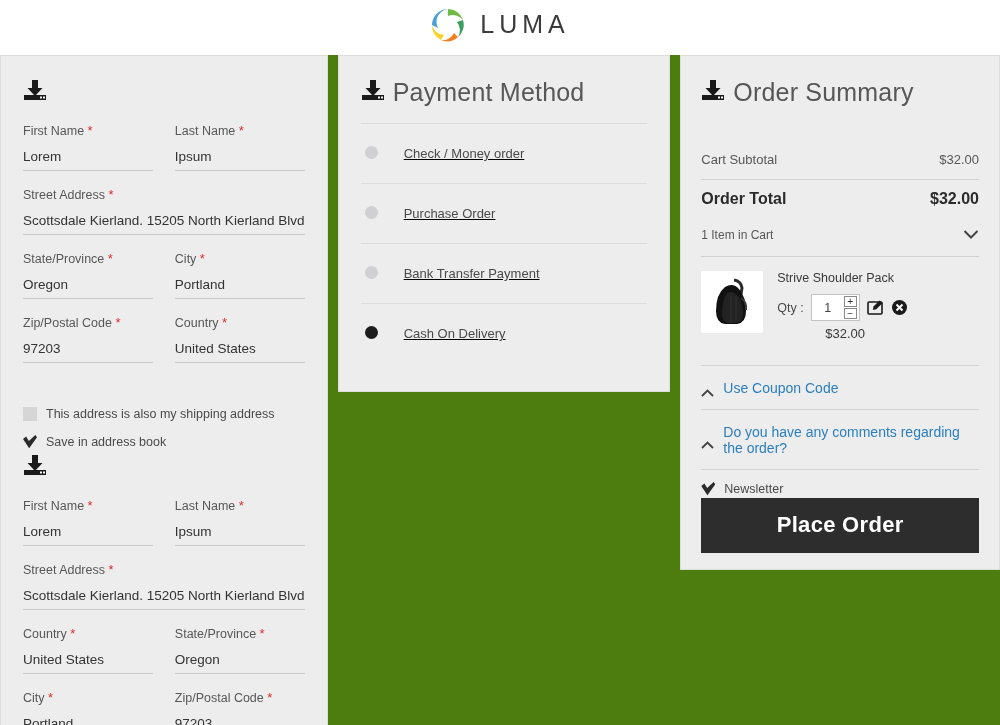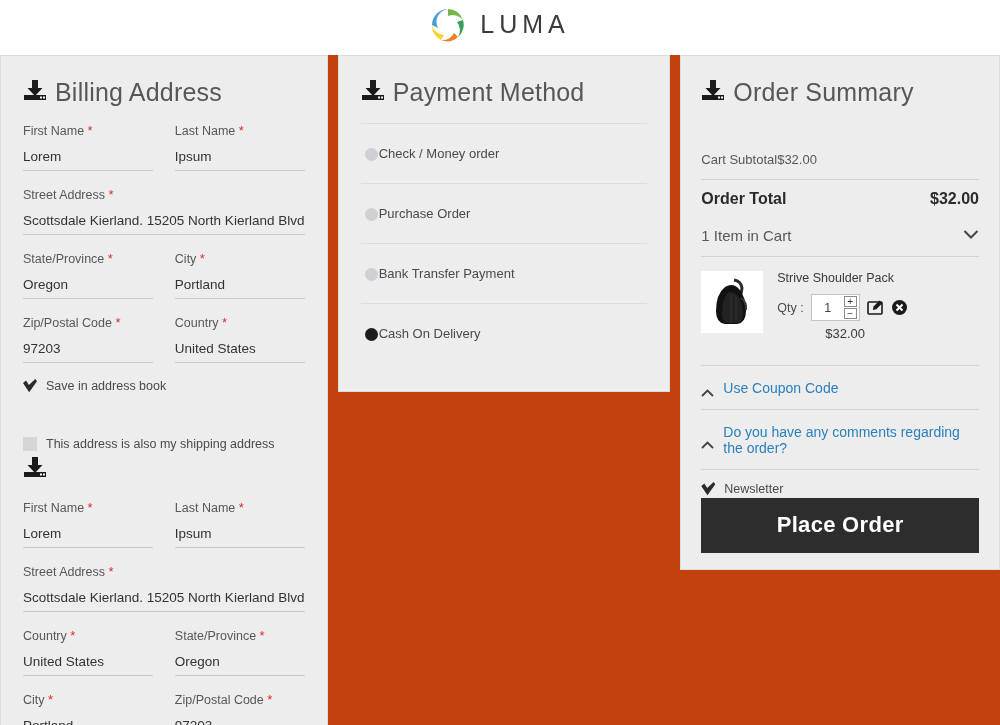--- a/index.html
+++ b/index.html
@@ -3,21 +3,21 @@
 <meta charset="utf-8">
 <style>
   * { box-sizing: border-box; }
   html, body {
     margin: 0; padding: 0;
     width: 1000px; height: 725px;
     background: #ffffff;
     font-family: "Liberation Sans", sans-serif;
     overflow: hidden;
   }
-  .page { position: relative; width: 1000px; height: 725px; background:#c2410c; }
+  .page { position: relative; width: 1000px; height: 725px; background:#4d7c0f; }
 
   
   .header {
     height: 55px; width: 100%;
     display: flex; align-items: center; justify-content: center;
     background: #fff;
   }
   .brand { display: flex; align-items: center; gap: 14px; margin-top: -6px; }
   .logo-ring { width: 36px; height: 36px; position: relative; }
   .brand-name {
@@ -73,41 +73,41 @@
     content: ""; position: absolute; left: 0; top: 0;
     width: 14px; height: 14px; background: #2b2b2b;
     clip-path: polygon(0 28%, 22% 10%, 42% 42%, 88% 0, 100% 16%, 44% 95%);
   }
   .cb.empty { background: #d6d6d6; }
   .cb-label { font-size: 12.5px; color: #4a4a4a; }
 
   
   .pay-list { margin-top: 4px; }
   .pay-sep { height: 1px; background: #dcdcdc; margin: 0; }
-  .pay-row { display: flex; align-items: flex-end; gap: 1px; padding: 22px 4px 22px 4px; }
+  .pay-row { display: flex; align-items: flex-start; gap: 26px; padding: 22px 4px 22px 4px; text-decoration: underline; }
   .radio {
     width: 13px; height: 13px; border-radius: 50%; background: #cfcfd4; flex: 0 0 auto;
   }
   .radio.on { background: #1c1c1c; }
   .pay-label { font-size: 13px; color: #4a4a4a; }
 
   
-  .sum-row { display: flex; justify-content: flex-start; align-items: baseline; padding: 5px 0; margin-top: 40px; }
+  .sum-row { display: flex; justify-content: space-between; align-items: baseline; padding: 5px 0; margin-top: 40px; }
   .sum-key { font-size: 13px; color: #575757; }
   .sum-val { font-size: 13px; color: #575757; }
   .sum-hr { height: 1px; background: #d2d2d2; margin: 7px 0 6px 0; }
   .total-row { display: flex; justify-content: space-between; align-items: baseline; padding: 4px 0 10px 0; }
   .total-key { font-size: 16px; font-weight: bold; color: #2b2b2b; }
   .total-val { font-size: 16px; font-weight: bold; color: #2b2b2b; }
 
   .cart-toggle {
     display: flex; justify-content: space-between; align-items: center;
     padding: 8px 0 12px 0; border-bottom: 1px solid #d2d2d2;
   }
-  .cart-count { font-size: 15px; color: #575757; }
+  .cart-count { font-size: 12px; color: #575757; }
 
   .item { display: flex; gap: 14px; padding: 14px 0 10px 0; }
   .thumb {
     width: 62px; height: 62px; flex: 0 0 auto; background: #fff;
     display: flex; align-items: center; justify-content: center; overflow: hidden;
   }
   .item-body { flex: 1 1 auto; min-width: 0; }
   .item-name { font-size: 12.5px; color: #3a3a3a; margin-bottom: 9px; }
   .qty-line { display: flex; align-items: center; gap: 7px; }
   .qty-label { font-size: 12.5px; color: #4a4a4a; }
@@ -176,21 +176,20 @@
         <div class="panel-title">
           <span class="tray-icon">
             <svg width="24" height="22" viewBox="0 0 24 22">
               <rect x="9" y="1" width="6" height="8" fill="#1a1a1a"></rect>
               <path d="M4.5 9 L19.5 9 L12 17 Z" fill="#1a1a1a"></path>
               <rect x="1" y="16" width="22" height="5" fill="#1a1a1a"></rect>
               <rect x="17" y="17.5" width="2" height="2" fill="#ffffff"></rect>
               <rect x="20" y="17.5" width="2" height="2" fill="#ffffff"></rect>
             </svg>
           </span>
-          <span>Billing Address</span>
         </div>
 
         <div class="field-row">
           <div class="field">
             <span class="flabel"><span>First Name</span> <span class="req">*</span></span>
             <input class="finput" value="Lorem" style="">
           </div>
           <div class="field">
             <span class="flabel"><span>Last Name</span> <span class="req">*</span></span>
             <input class="finput" value="Ipsum" style="">
@@ -219,28 +218,28 @@
           <div class="field">
             <span class="flabel"><span>Zip/Postal Code</span> <span class="req">*</span></span>
             <input class="finput" value="97203" style="">
           </div>
           <div class="field">
             <span class="flabel"><span>Country</span> <span class="req">*</span></span>
             <input class="finput" value="United States" style="">
           </div>
         </div>
 
+        <div class="checkline" style="margin-top:44px;">
+          <span class="cb empty"></span>
+          <span class="cb-label">This address is also my shipping address</span>
+        </div>
+
         <div class="checkline" style="margin-top:14px;">
           <span class="cb checked"></span>
           <span class="cb-label">Save in address book</span>
-        </div>
-
-        <div class="checkline" style="margin-top:44px;">
-          <span class="cb empty"></span>
-          <span class="cb-label">This address is also my shipping address</span>
         </div>
 
         <div class="panel-title" style="margin-top:4px;">
           <span class="tray-icon">
             <svg width="24" height="22" viewBox="0 0 24 22">
               <rect x="9" y="1" width="6" height="8" fill="#1a1a1a"></rect>
               <path d="M4.5 9 L19.5 9 L12 17 Z" fill="#1a1a1a"></path>
               <rect x="1" y="16" width="22" height="5" fill="#1a1a1a"></rect>
               <rect x="17" y="17.5" width="2" height="2" fill="#ffffff"></rect>
               <rect x="20" y="17.5" width="2" height="2" fill="#ffffff"></rect>

